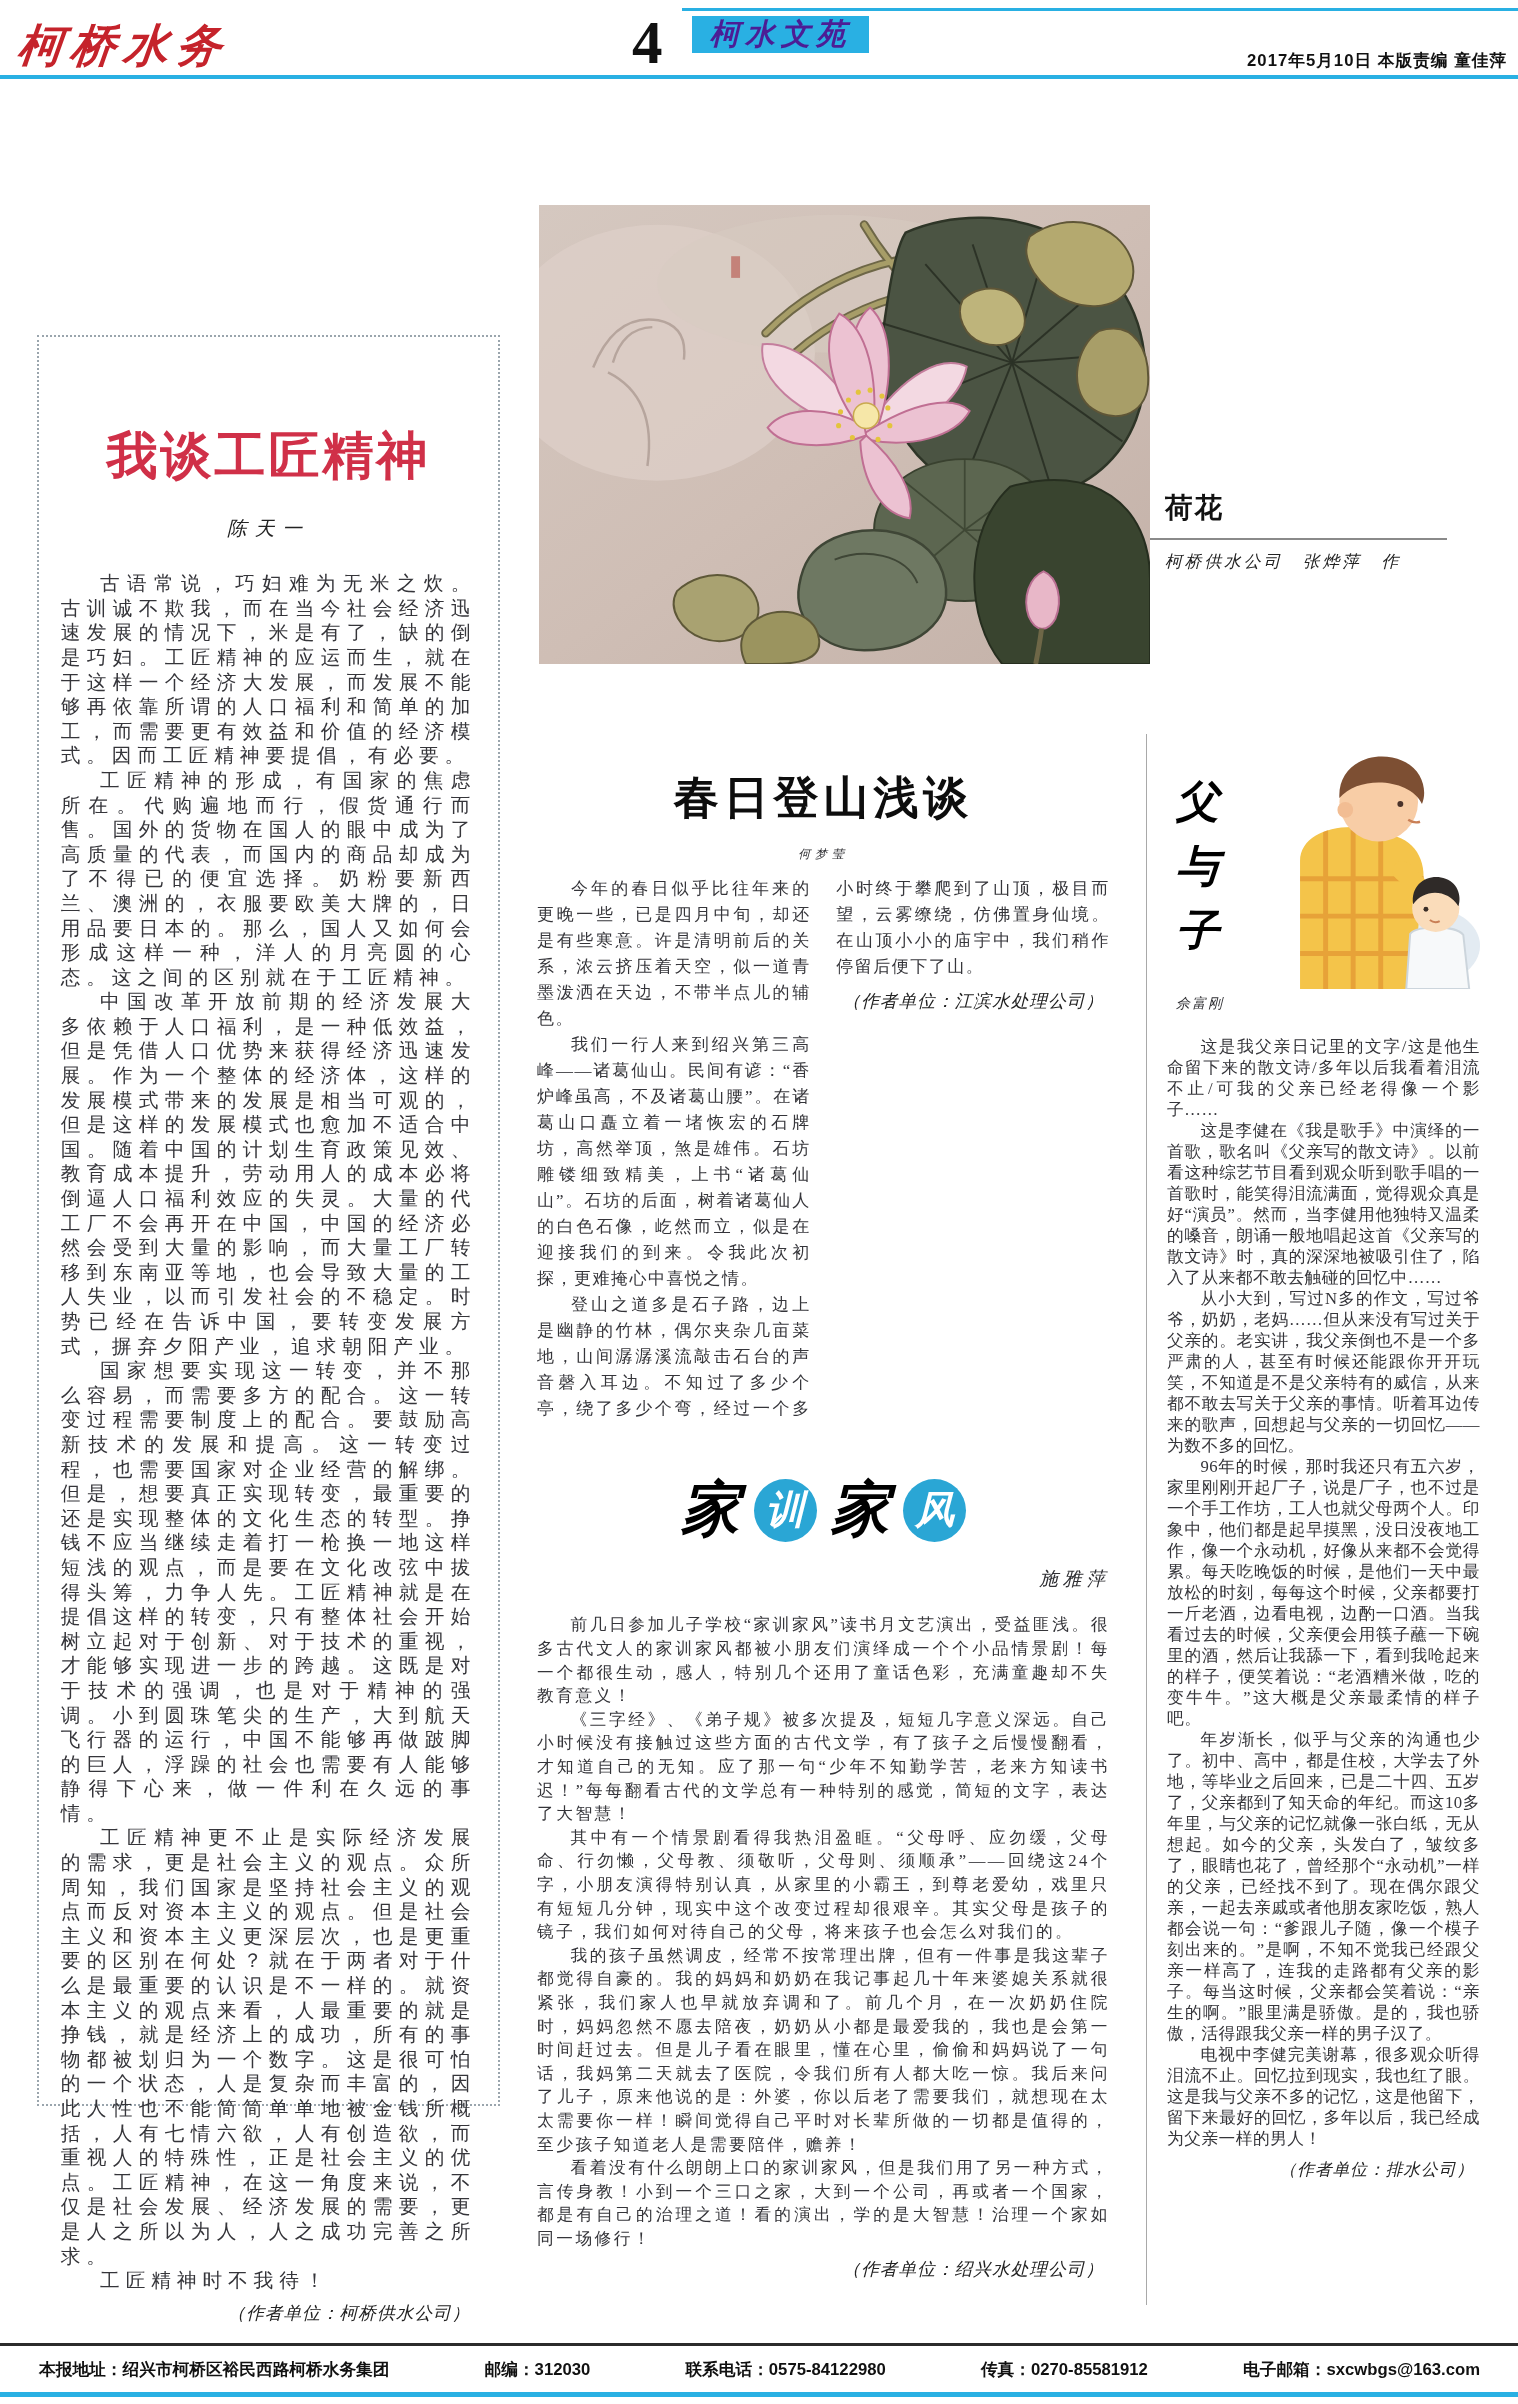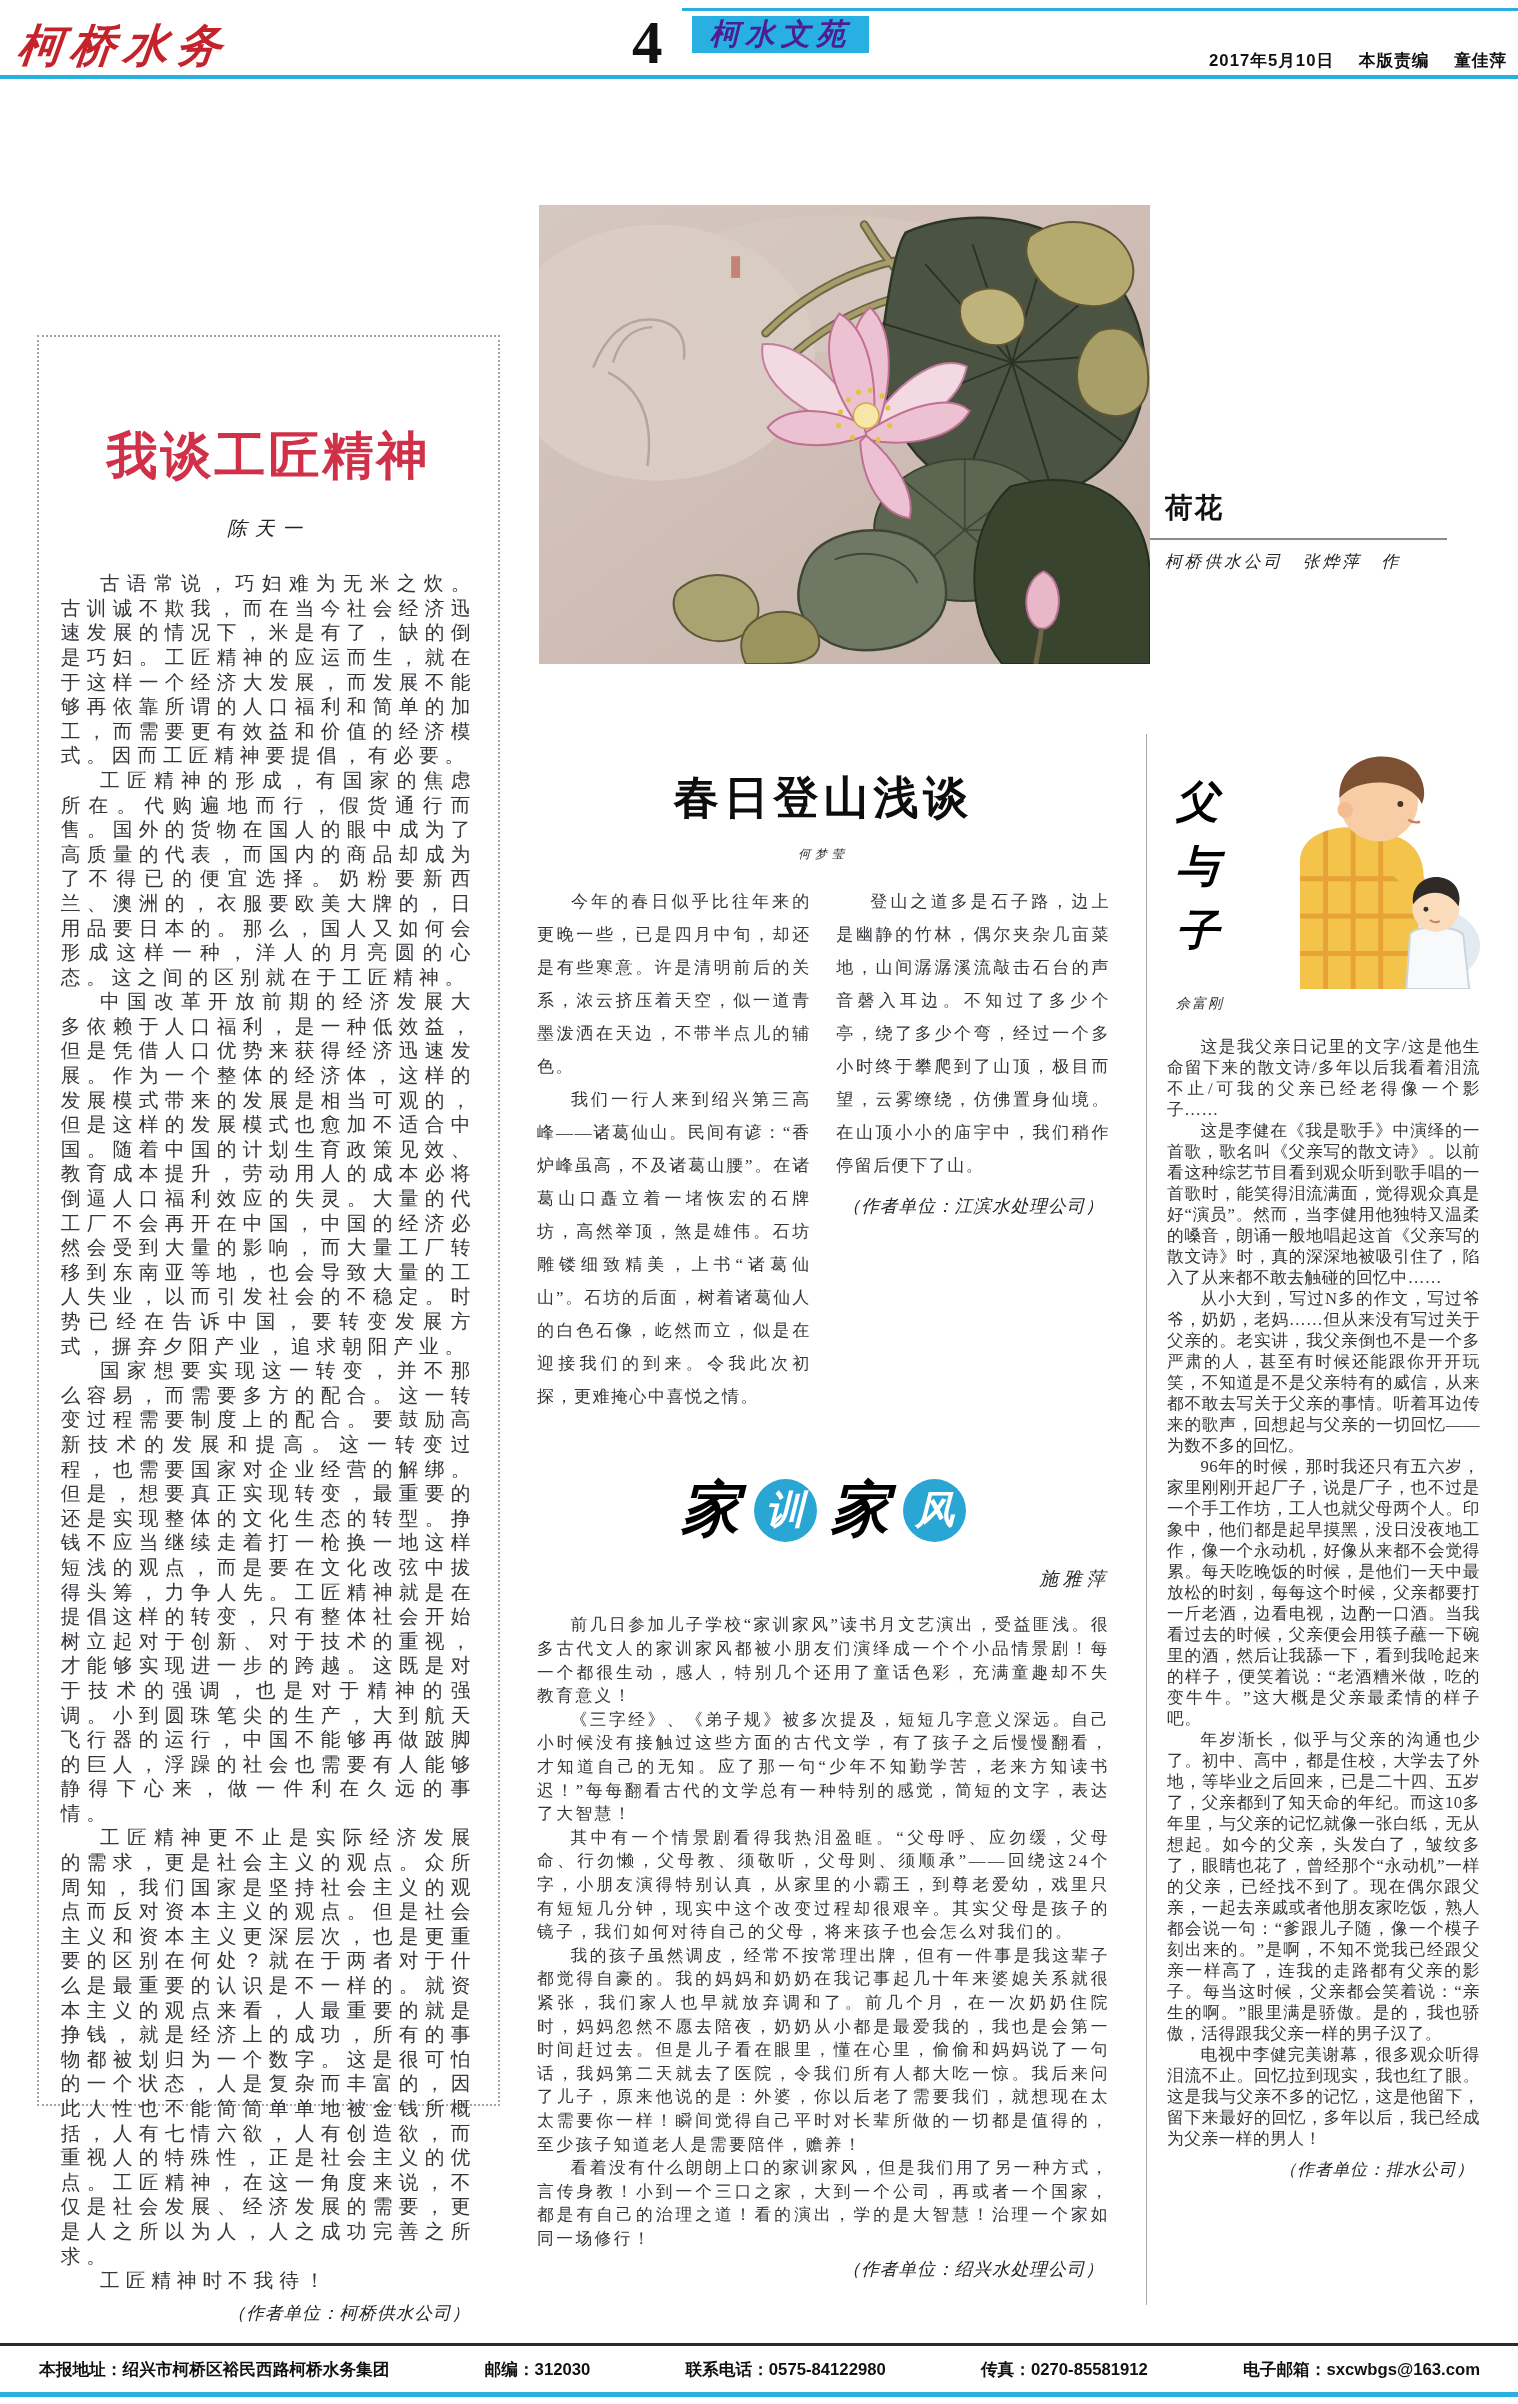--- a/index.html
+++ b/index.html
@@ -24,21 +24,21 @@
   }
   .section-badge {
     position:absolute; left:692px; top:15.8px; height:37px; padding:3.9px 17.7px;
     background:#29b0e3; color:#4c1d95; font-size:29.6px; font-weight:bold;
     font-style:italic; letter-spacing:5.9px; display:flex; align-items:center;
   }
   .dateline {
     position:absolute; right:11.8px; top:49px; font-size:16.7px; font-weight:bold;
     color:#111; letter-spacing:1px; font-family:"Liberation Sans","DejaVu Sans",sans-serif;
   }
-  .dateline span { margin-left:19px; }
+  .dateline span { margin-left:0; }
   .header-rule { position:absolute; left:0; top:75px; width:1519px; height:3.9px; background:#29b0e3; }
 
   
   .left-box {
     position:absolute; left:37px; top:335px; width:463px; height:1771px;
     border:2px dotted #9aa5ad; padding:0 21.7px;
   }
   .left-box .art-title {
     margin-top:85px; text-align:center; font-size:51px; font-weight:bold;
     color:#d03048; letter-spacing:3px;
@@ -73,22 +73,22 @@
   
   .center-article { position:absolute; left:537px; top:768px; width:573px; }
   .center-article .art-title {
     text-align:center; font-size:45px; font-weight:bold; color:#0d0d0d;
     letter-spacing:4.9px; font-family:"Liberation Sans","DejaVu Sans",sans-serif;
   }
   .center-article .art-author {
     margin-top:17.7px; text-align:center; font-size:12px; font-style:italic; letter-spacing:4.9px;
   }
   .center-article .art-body {
-    margin-top:22px; height:552px; column-count:2; column-gap:25.6px; column-fill:auto;
-    font-size:17px; line-height:33px; letter-spacing:1.5px; text-align:justify; color:#35353a;
+    margin-top:13px; height:552px; column-count:2; column-gap:25.6px; column-fill:auto;
+    font-size:17px; line-height:26px; letter-spacing:1.5px; text-align:justify; color:#35353a;
   }
 
   
   .family-section { position:absolute; left:537px; top:1470px; width:573px; }
   .family-title { display:flex; justify-content:center; align-items:center; gap:13.8px; }
   .family-title .cal-char {
     font-size:59px; font-weight:bold; font-style:italic; color:#000;
     font-family:"Liberation Serif","DejaVu Serif",serif;
   }
   .family-title .circle-char {

